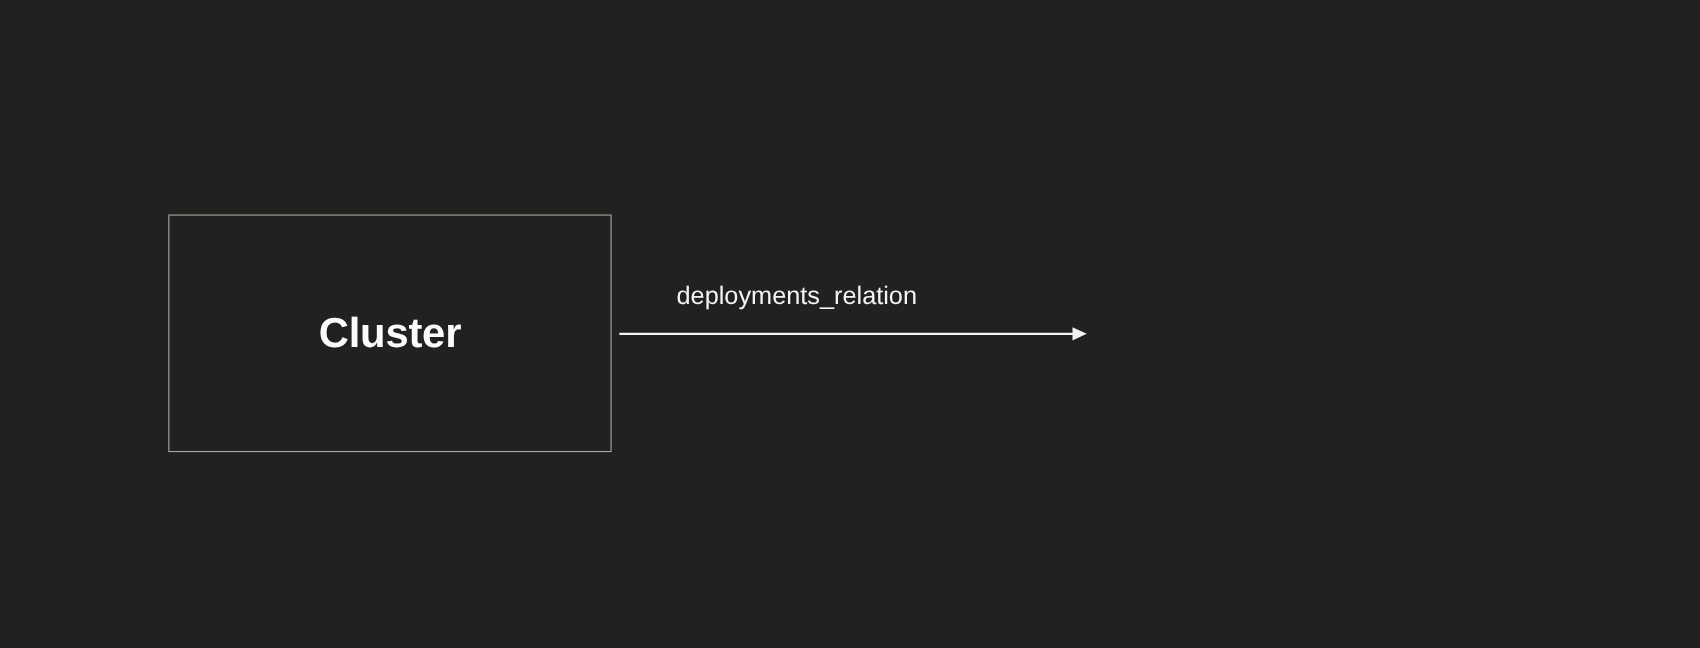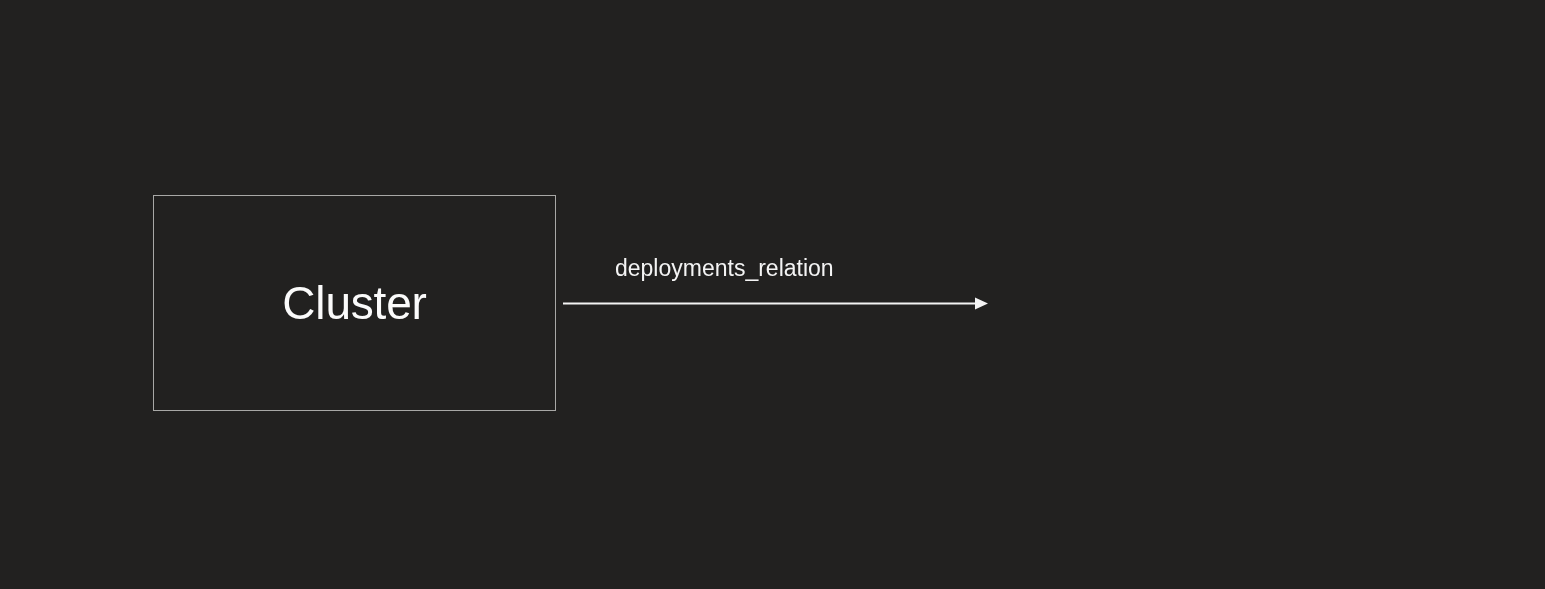--- a/index.html
+++ b/index.html
@@ -28,22 +28,22 @@
     background: #222120;
     border: 1.7px solid #a8a8a6;
     display: flex;
     align-items: center;
     justify-content: center;
   }
 
   .node-label {
     color: #fbfbfb;
     font-family: "Liberation Sans", sans-serif;
-    font-size: 46px;
-    font-weight: 400;
+    font-size: 38px;
+    font-weight: 700;
     line-height: 1;
     letter-spacing: -0.2px;
     white-space: nowrap;
     text-align: left;
   }
 
   #node-cluster {
     left: 153px;
     top: 195px;
     width: 403px;

